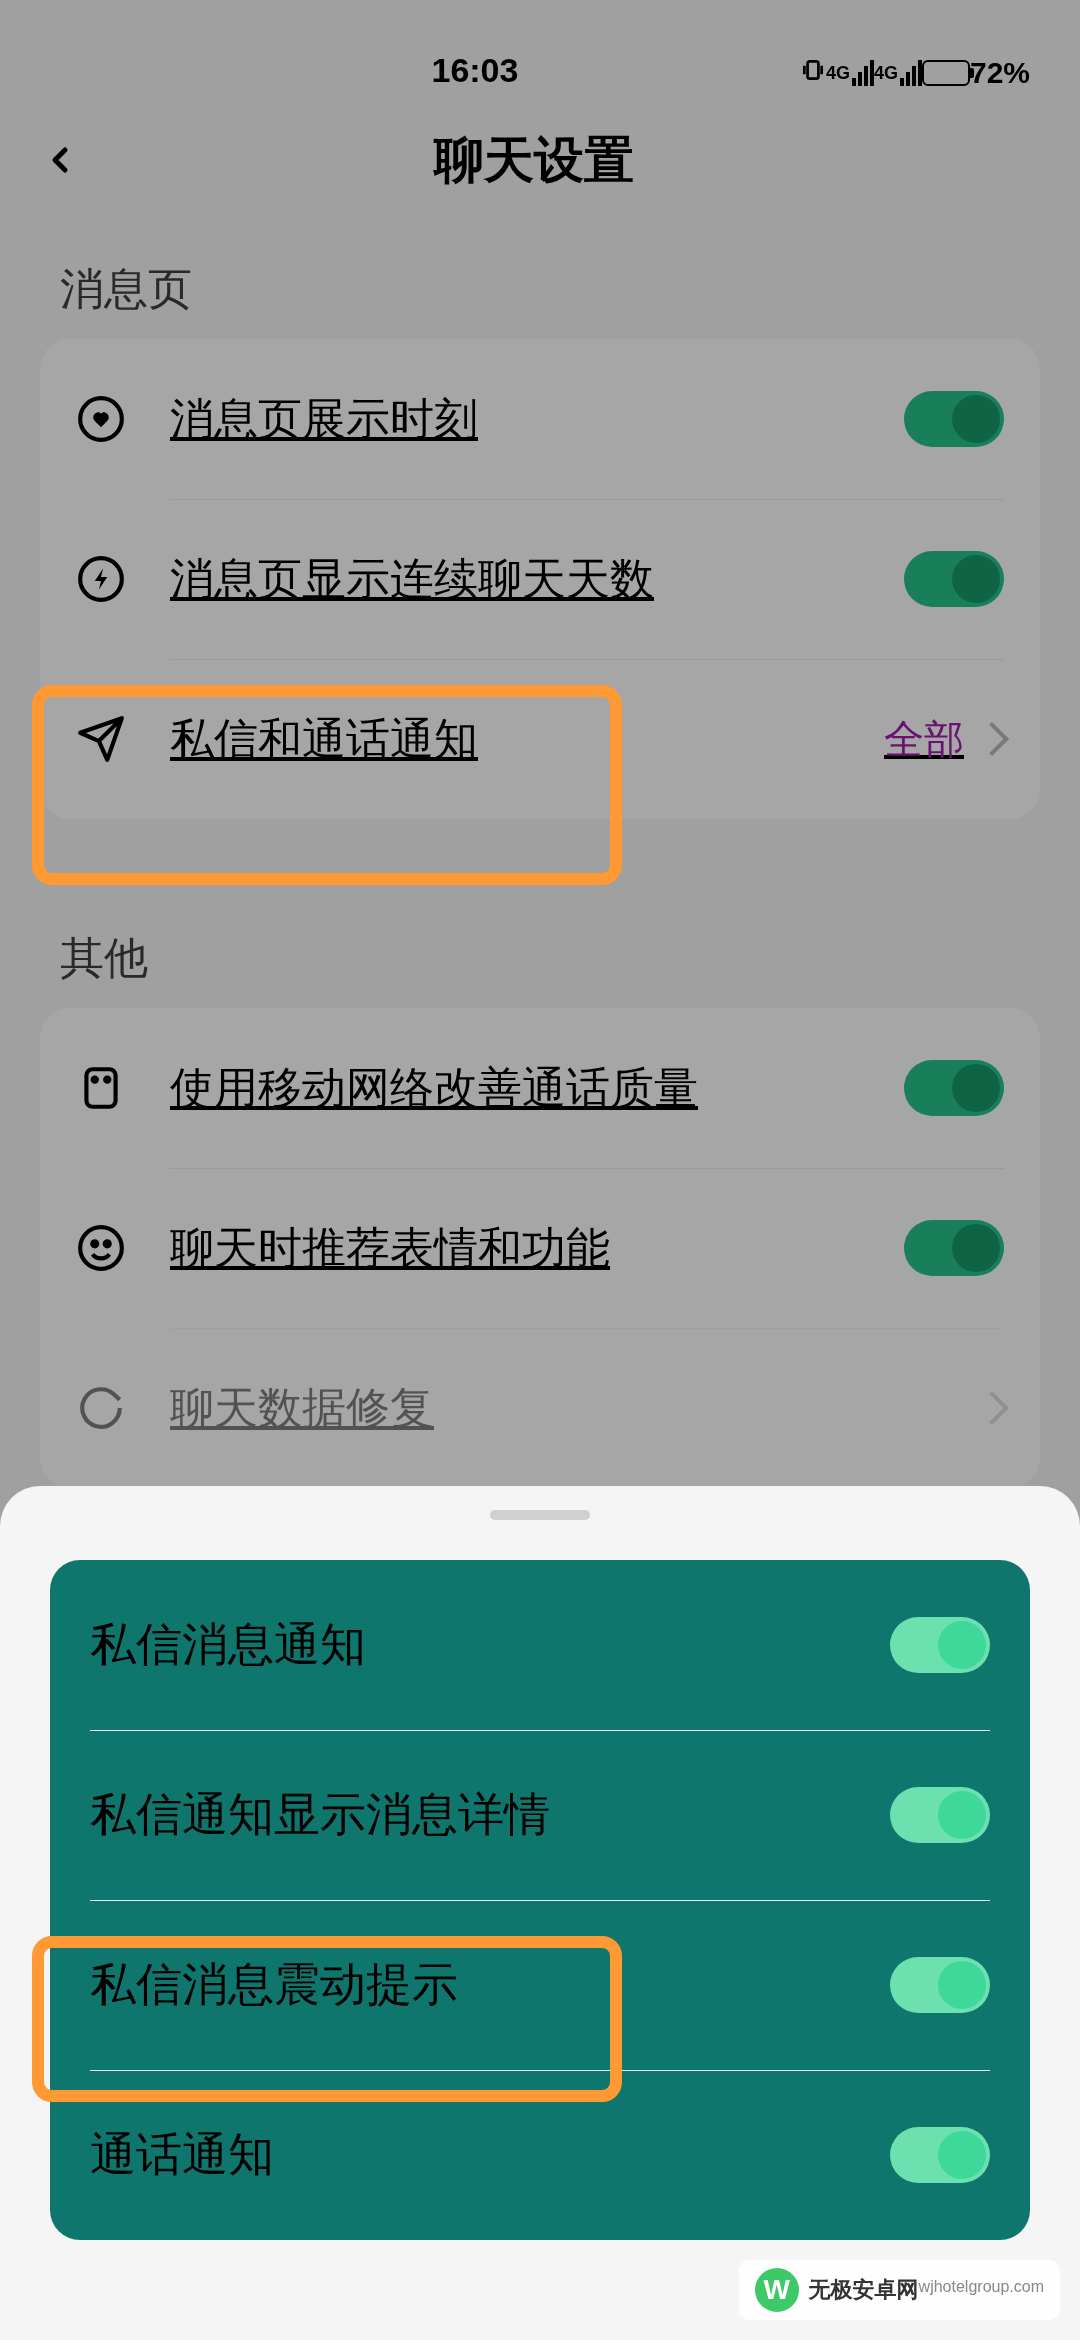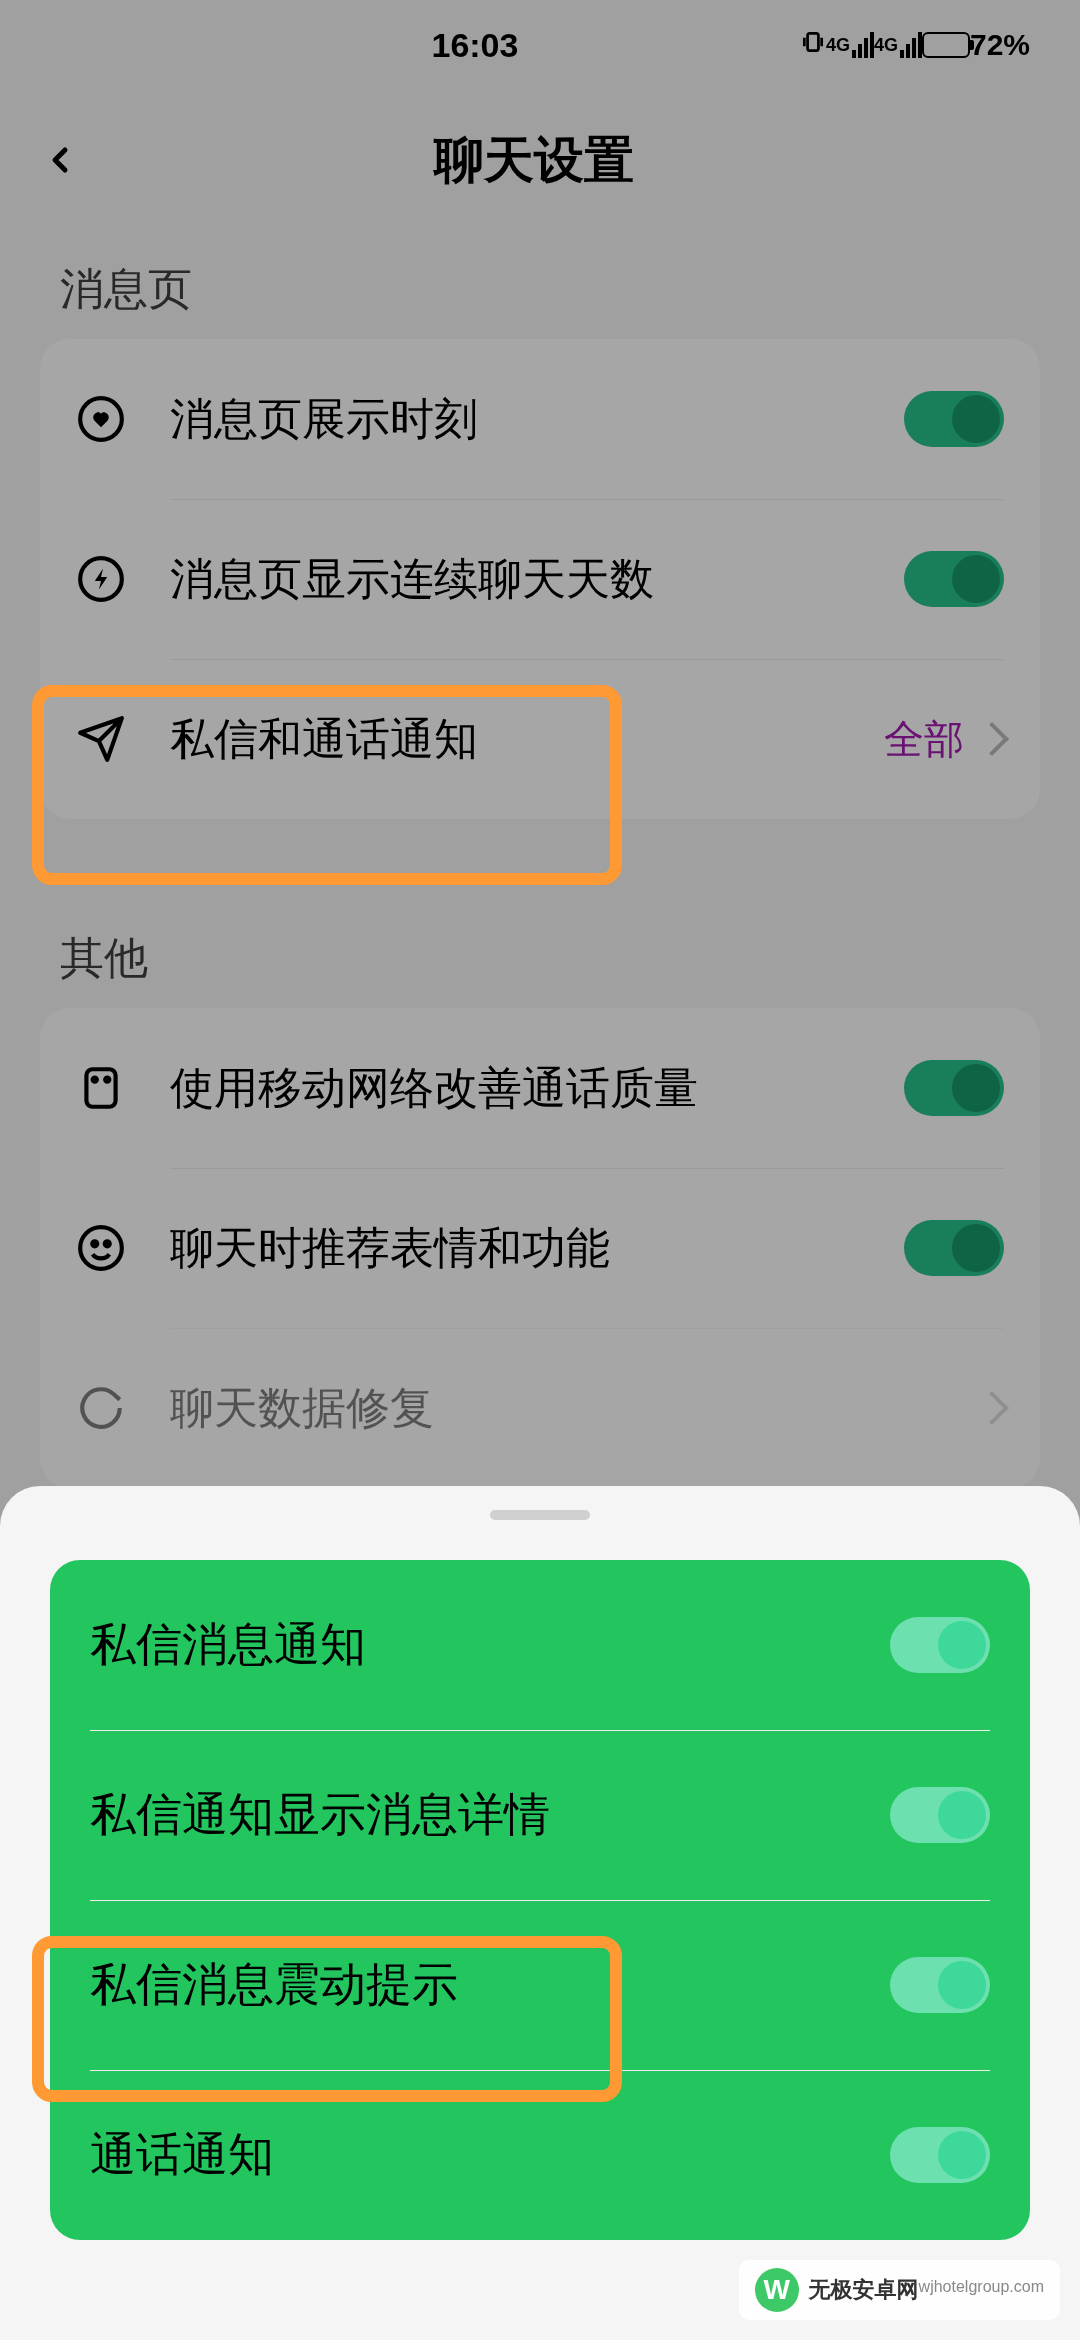--- a/index.html
+++ b/index.html
@@ -21,21 +21,21 @@
     .phone-bg {
       position: absolute;
       top: 0; left: 0; right: 0;
       height: 2340px;
       background: #f6f6f6;
       z-index: 1;
     }
     .status-bar {
       height: 90px;
       display: flex;
-      align-items: center;
+      align-items: flex-end;
       justify-content: space-between;
       padding: 0 50px;
       font-size: 34px;
       font-weight: 600;
       color: #000;
     }
     .status-time { flex: 1; text-align: center; margin-left: 100px; }
     .status-right { display: flex; align-items: center; font-size: 30px; }
     .sig-icon { display: inline-flex; align-items: flex-end; gap: 2px; height: 26px; }
     .sig-bar { width: 4px; background: #000; }
@@ -69,20 +69,21 @@
       background: #fff;
       border-radius: 30px;
       overflow: hidden;
     }
     .row {
       display: flex;
       align-items: center;
       height: 160px;
       padding: 0 36px;
       position: relative;
+      text-decoration: underline;
     }
     .row + .row::before {
       content: '';
       position: absolute;
       top: 0;
       left: 130px;
       right: 36px;
       height: 1px;
       background: #eee;
     }
@@ -151,21 +152,21 @@
     }
     .handle {
       width: 100px;
       height: 10px;
       background: #d0d0d0;
       border-radius: 5px;
       margin: 24px auto 40px;
     }
     .sheet-card {
       margin: 0 50px;
-      background: #22c55e;
+      background: #0f766e;
       border-radius: 30px;
     }
     .sheet-row {
       display: flex;
       align-items: center;
       height: 170px;
       padding: 0 40px;
       position: relative;
     }
     .sheet-row + .sheet-row::before {

